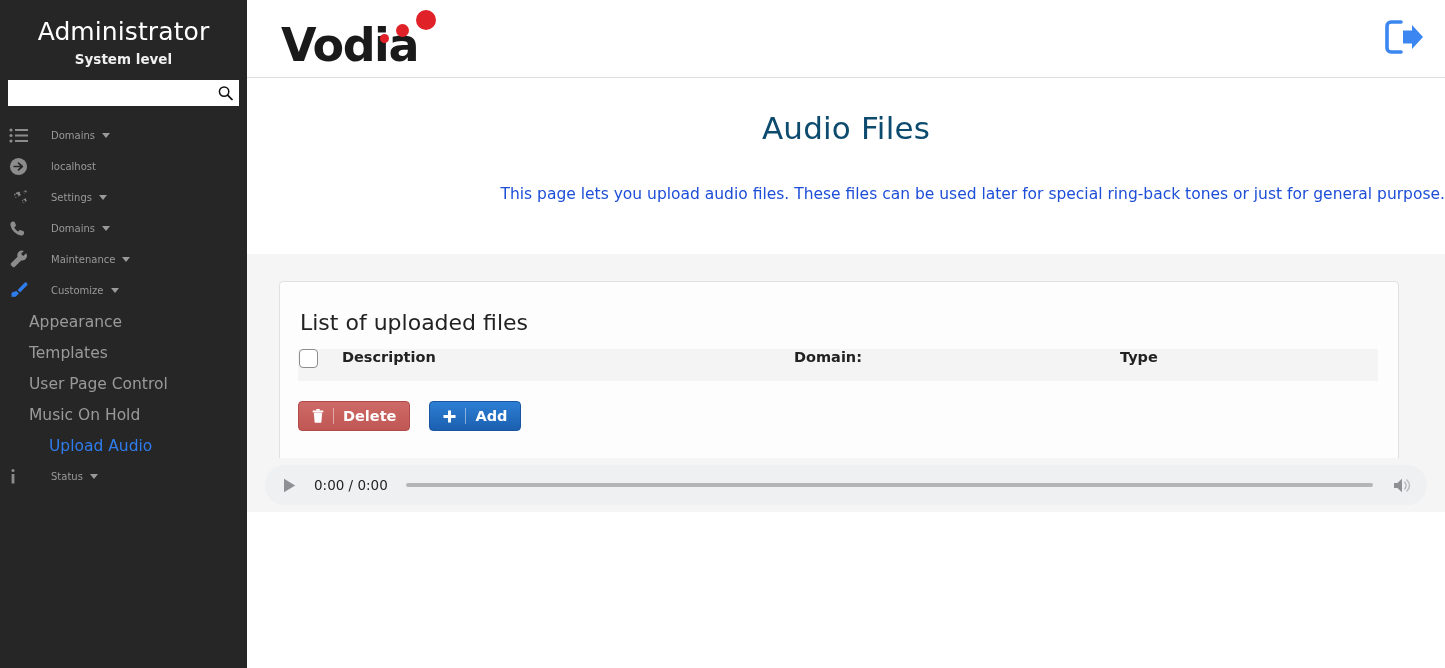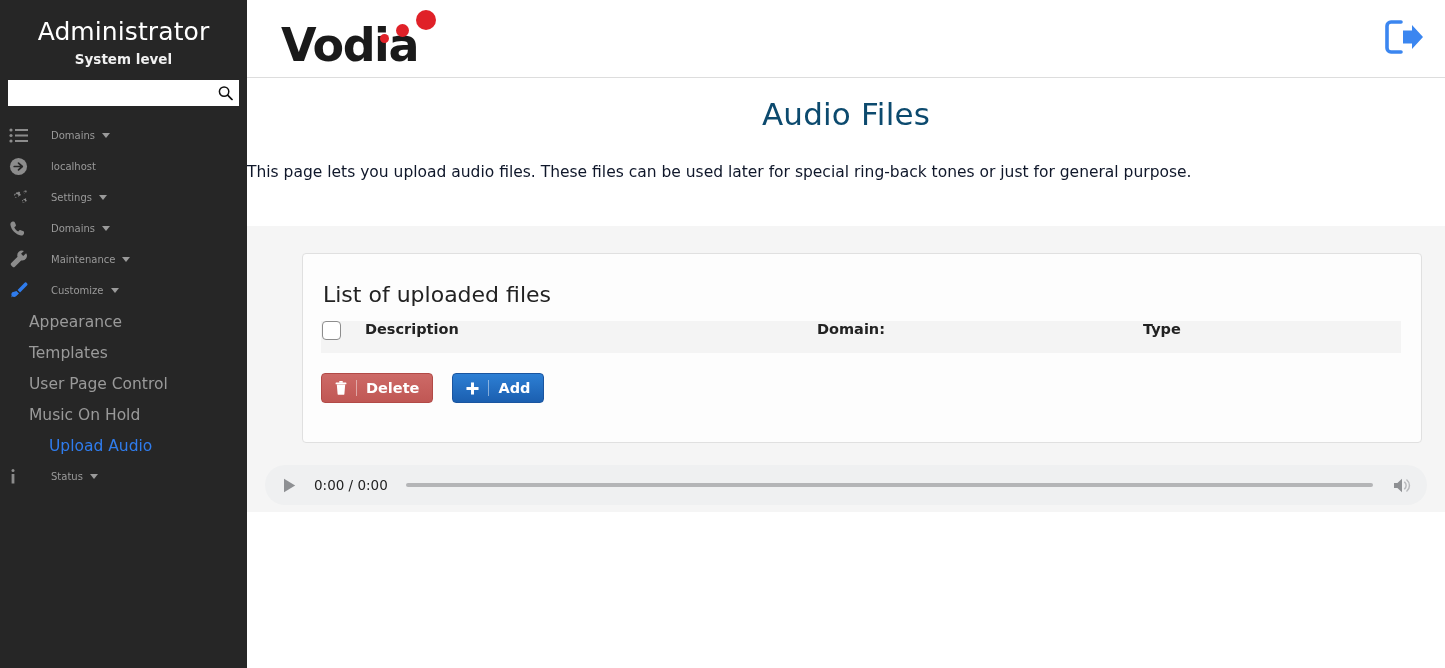--- a/index.html
+++ b/index.html
@@ -96,20 +96,21 @@
   .nav-item.brush .nav-ico { color: #2f7ced; }
 
   
   .main {
     flex: 1 1 auto;
     height: 512px;
     position: relative;
     background: #ffffff;
     display: flex;
     flex-direction: column;
+    gap: 14px;
   }
   .topbar {
     height: 78px;
     border-bottom: 1px solid #dddddd;
     display: flex; align-items: center;
     justify-content: space-between;
     padding: 0 18px 0 34px;
     flex: 0 0 78px;
     background: #fff;
   }
@@ -137,34 +138,34 @@
     padding-top: 18px;
   }
   .page-title {
     text-align: center;
     font-size: 31px;
     color: #0c4a6e;
     font-weight: 400;
     letter-spacing: 0.2px;
   }
   .page-desc {
-    text-align: left;
+    text-align: right;
     font-size: 15.5px;
-    color: #0f172a;
-    margin-top: 31px;
+    color: #1d4ed8;
+    margin-top: 39px;
   }
   .content {
     flex: 1 1 auto;
     background: #f5f5f5;
     position: relative;
     overflow: hidden;
   }
   .card {
     position: absolute;
-    left: 55px; top: 27px;
+    left: 32px; top: 27px;
     width: 1120px;
     height: 190px;
     background: #fdfdfd;
     border: 1px solid #e0e0e0;
     border-radius: 4px;
   }
   .card-title {
     font-size: 22px;
     color: #222222;
     padding: 28px 0 0 20px;

